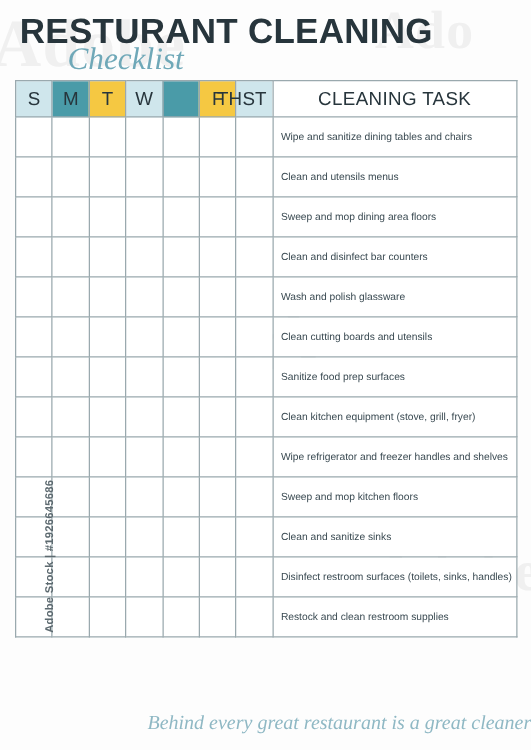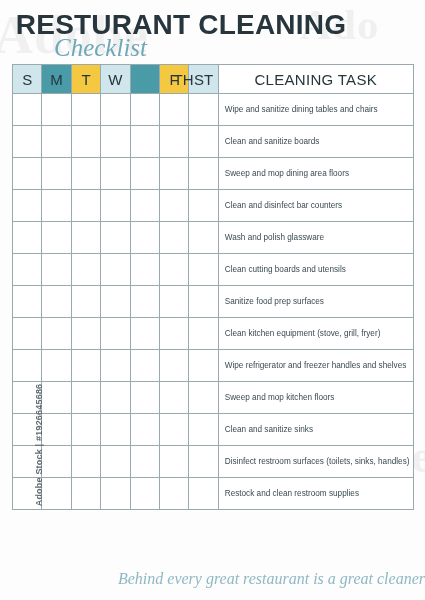--- a/index.html
+++ b/index.html
@@ -198,21 +198,21 @@
           <td class="task">Wipe and sanitize dining tables and chairs</td>
         </tr>
         <tr>
           <td class="check"></td>
           <td class="check"></td>
           <td class="check"></td>
           <td class="check"></td>
           <td class="check"></td>
           <td class="check"></td>
           <td class="check"></td>
-          <td class="task">Clean and sanitize boards</td>
+          <td class="task">Clean and utensils menus</td>
         </tr>
         <tr>
           <td class="check"></td>
           <td class="check"></td>
           <td class="check"></td>
           <td class="check"></td>
           <td class="check"></td>
           <td class="check"></td>
           <td class="check"></td>
           <td class="task">Sweep and mop dining area floors</td>

